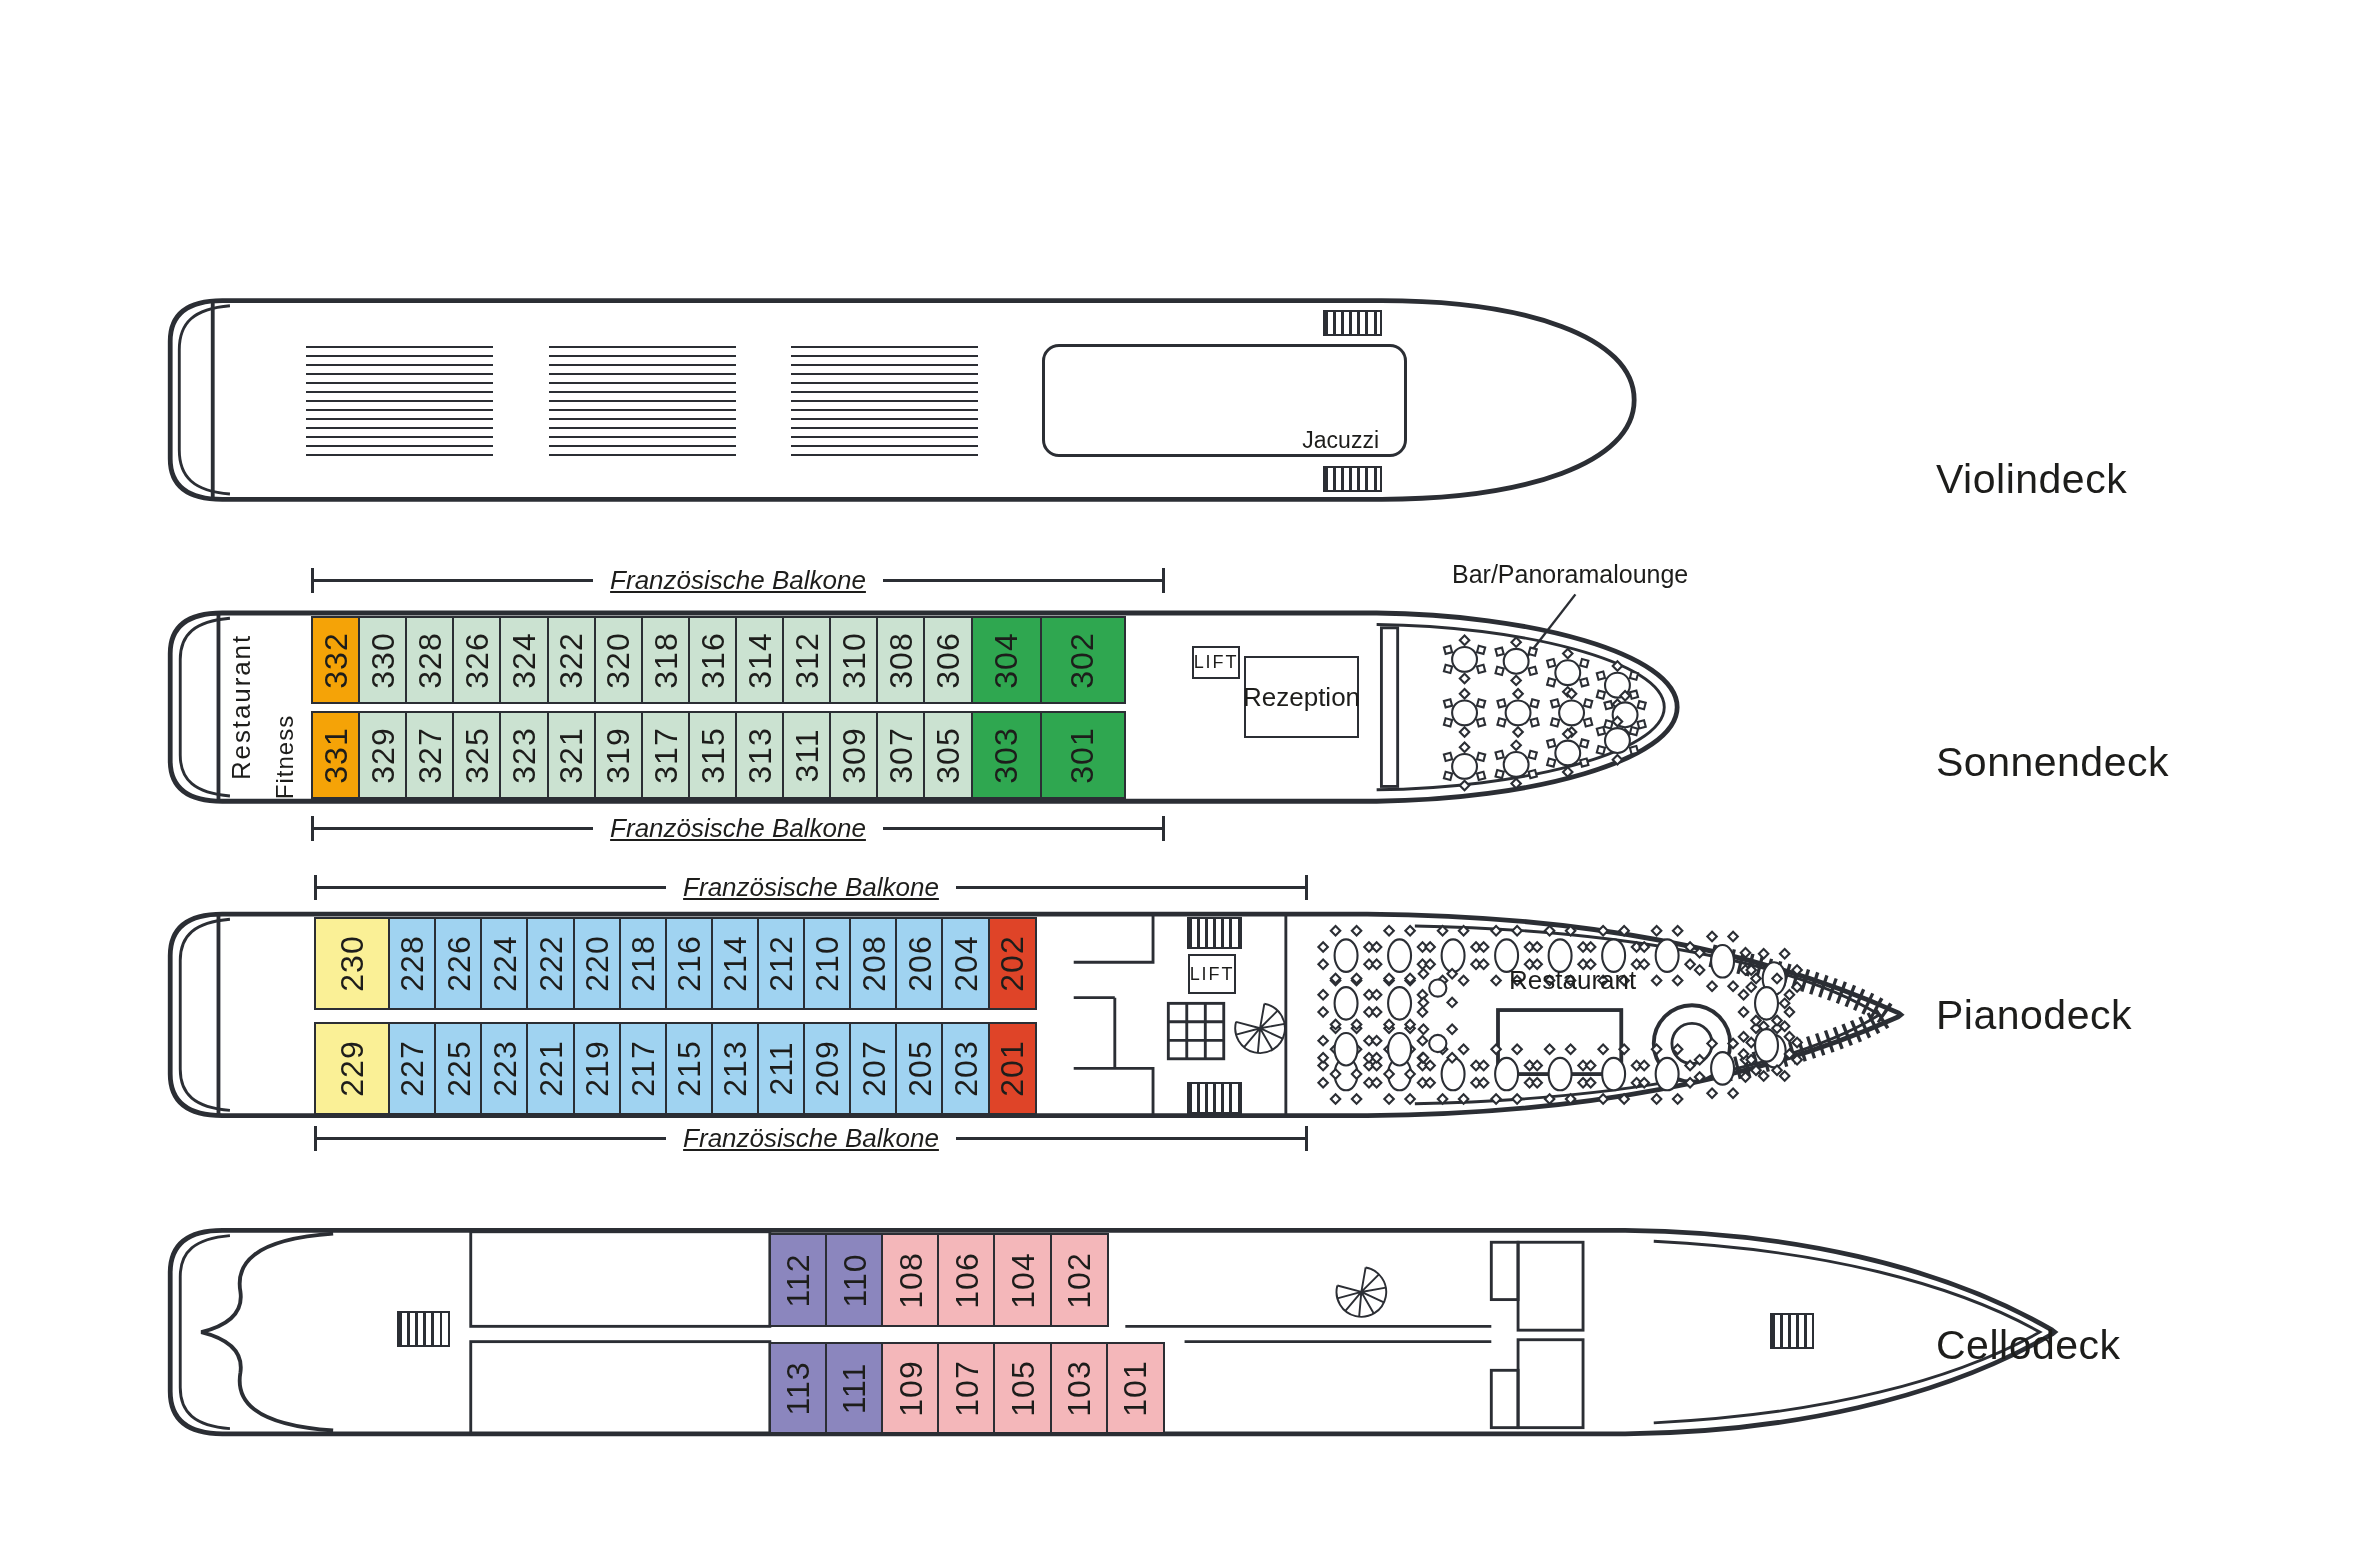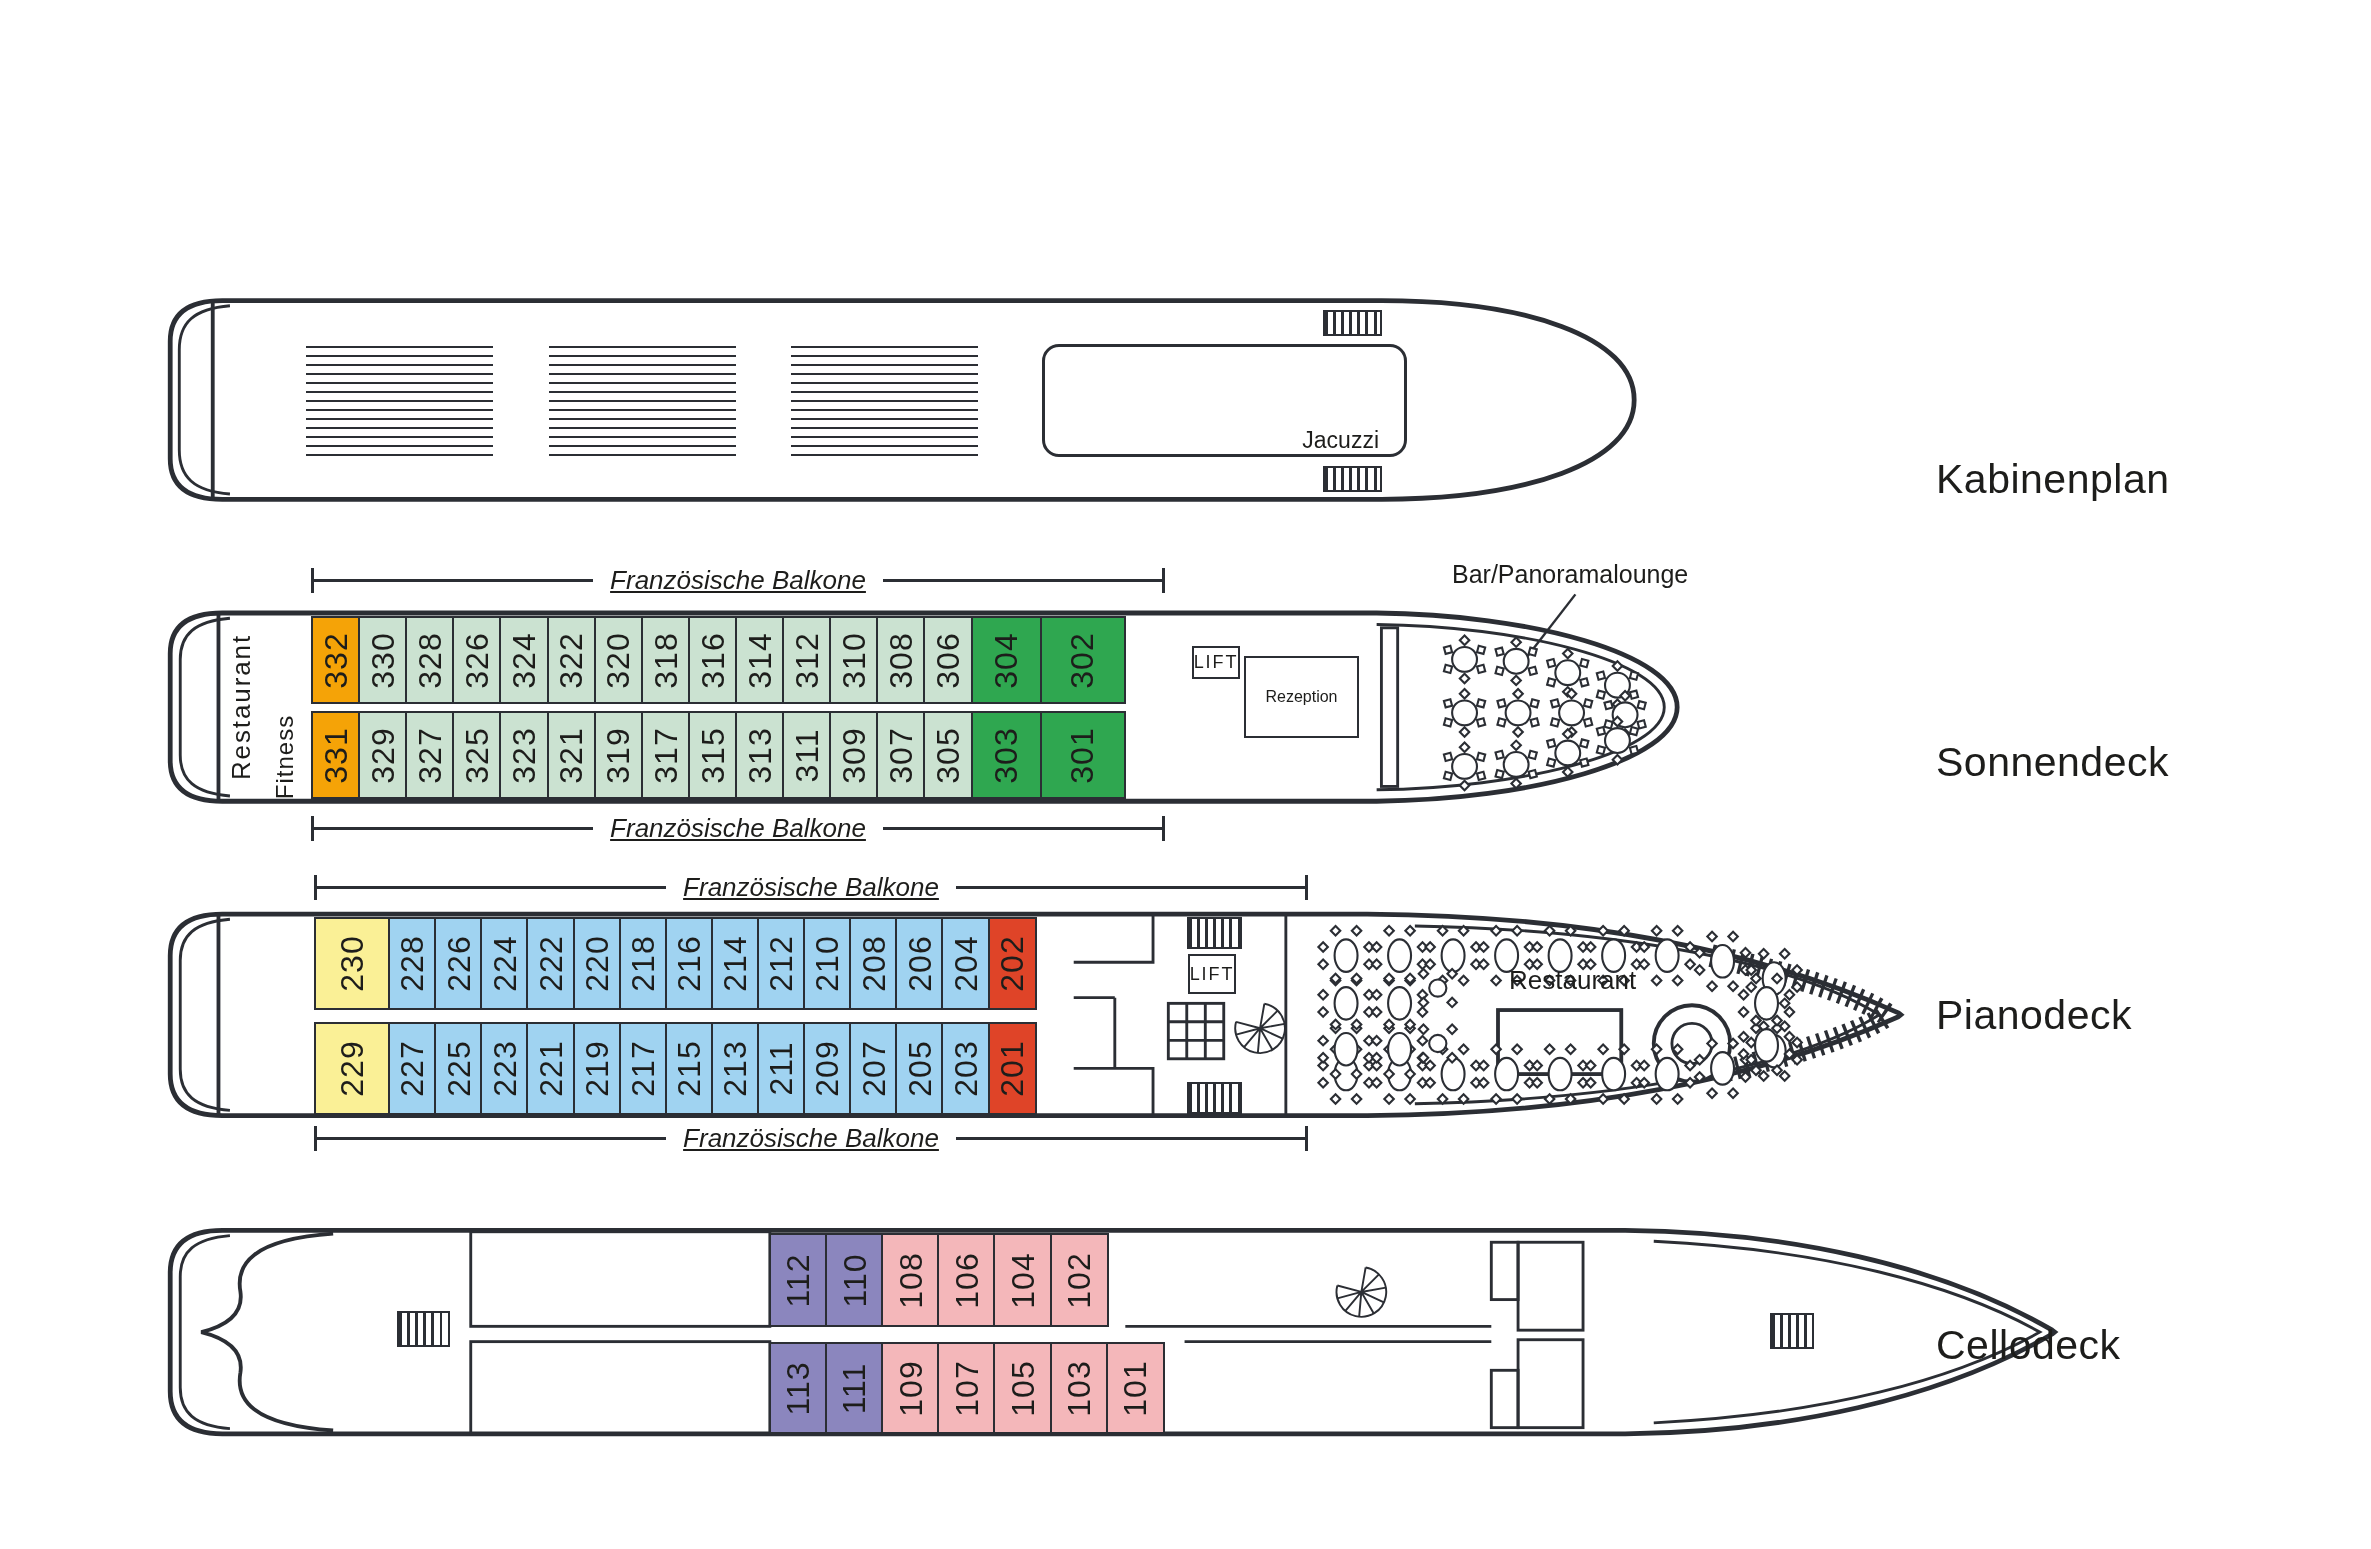--- a/index.html
+++ b/index.html
@@ -28,21 +28,21 @@
 
   
   .loungers{position:absolute;background:repeating-linear-gradient(180deg,#2B2E34 0 2.4px,transparent 2.4px 9px);}
 
   .jacuzzi{position:absolute;box-sizing:border-box;border:3.8px solid #2B2E34;border-radius:17px;}
   .jacuzzi .jlabel{position:absolute;right:25px;bottom:0;font-size:23px;}
 
   .liftbox{position:absolute;box-sizing:border-box;border:2.9px solid #2B2E34;display:flex;align-items:center;justify-content:center;
            font-size:18px;letter-spacing:1.9px;background:#fff;}
   .rezeption{position:absolute;box-sizing:border-box;border:2.9px solid #2B2E34;display:flex;align-items:center;justify-content:center;
-           font-size:16px;background:#fff;}
+           font-size:26px;background:#fff;}
 
   .vlabel{position:absolute;transform:translate(-50%,-50%) rotate(-90deg);white-space:nowrap;}
   .restaurant-v{font-size:26px;letter-spacing:1.9px;}
   .fitness-v{font-size:24px;letter-spacing:1px;}
   .plain-label{position:absolute;white-space:nowrap;margin-left:22px;}
 </style>
 </head>
 <body>
 
 <div class="canvas">
@@ -167,21 +167,21 @@
         <rect x="1588" y="1300" width="68" height="92"></rect>
         <rect x="1560" y="1300" width="28" height="60"></rect>
         <rect x="1588" y="1402" width="68" height="92"></rect>
         <rect x="1560" y="1434" width="28" height="60"></rect>
       </g>
       <use href="#spiral" transform="translate(1424,1352)"></use>
     </g>
   </svg>
 
 
-  <div class="deck-label" style="top:456px;">Kabinenplan</div>
+  <div class="deck-label" style="top:456px;">Violindeck</div>
   <div class="deck-label" style="top:739px;">Sonnendeck</div>
   <div class="deck-label" style="top:992px;">Pianodeck</div>
   <div class="deck-label" style="top:1322px;">Cellodeck</div>
 
   <div class="loungers" style="left:306px;top:346px;width:187px;height:112px;"></div>
   <div class="loungers" style="left:549px;top:346px;width:187px;height:112px;"></div>
   <div class="loungers" style="left:791px;top:346px;width:187px;height:112px;"></div>
   <div class="hatch" style="left:1323px;top:310px;width:59px;height:26px;"></div>
   <div class="hatch" style="left:1323px;top:466px;width:59px;height:26px;"></div>
   <div class="jacuzzi" style="left:1042px;top:344px;width:365px;height:113px;">

